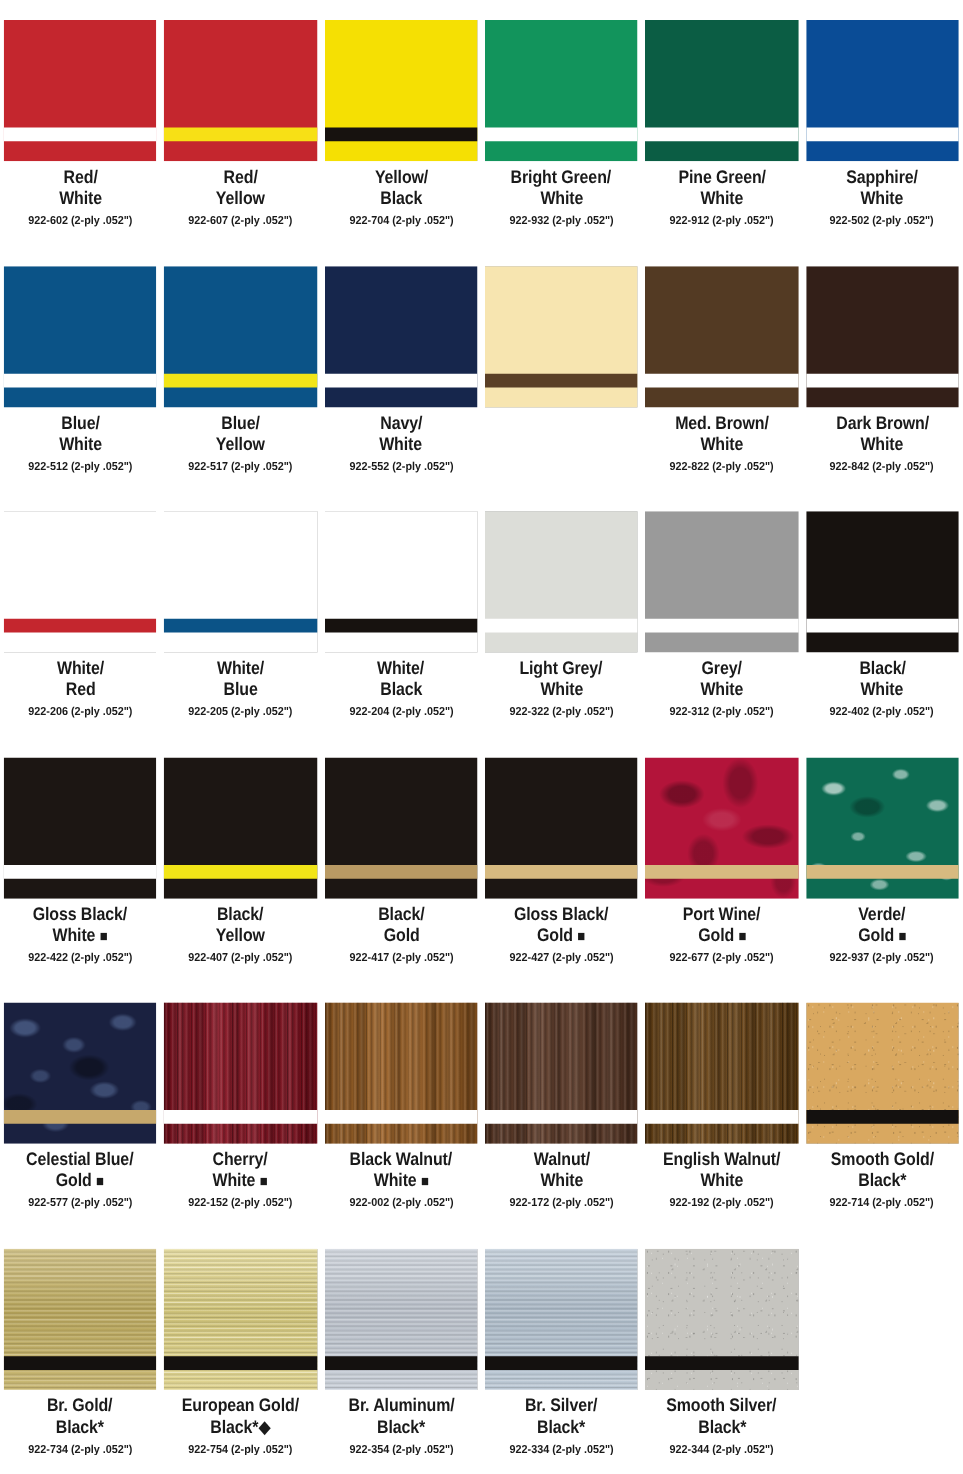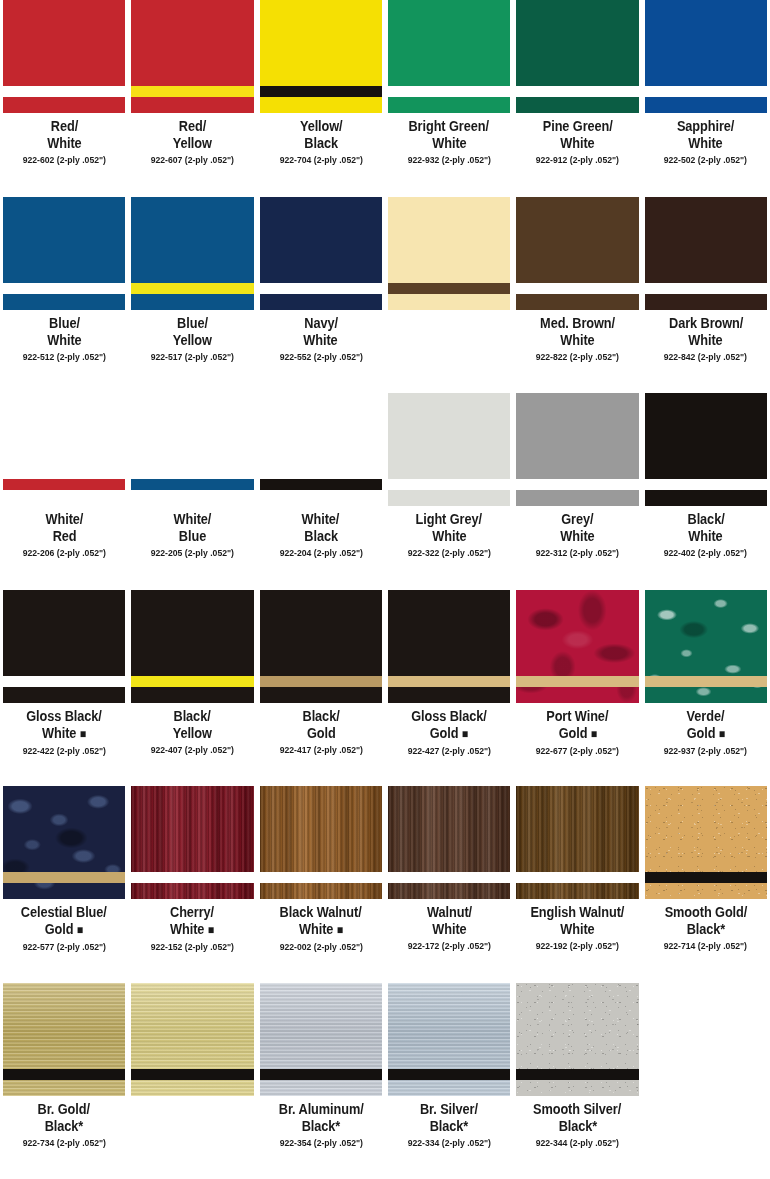--- a/index.html
+++ b/index.html
@@ -18,21 +18,21 @@
     grid-template-columns: repeat(6, 128.33px);
     grid-template-rows: repeat(6, 196.5px);
     width: 770px;
     height: 1179px;
   }
 
   .swatch-cell {
     display: flex;
     flex-direction: column;
     align-items: stretch;
-    padding: 0 3px;
+    padding: 16px 3px;
     overflow: hidden;
   }
   .swatch-cell.is-empty { visibility: hidden; }
 
   
   .chip {
     position: relative;
     height: 113px;
     width: 100%;
     overflow: hidden;
@@ -499,20 +499,25 @@
         <div class="name"><span>Black*</span></div>
         <div class="partno">922-734 (2-ply .052")</div>
       </div>
     </div>
     <div class="swatch-cell" title="922-754 (2-ply .052&quot;)">
       <div class="chip bordered">
         <div class="chip-base" style="background: rgb(222, 209, 131);"></div>
         <div class="chip-tex tex-brushed"></div>
         <div class="chip-stripe" style="background: rgb(20, 17, 15);"></div>
       </div>
+      <div class="caption">
+        <div class="name">European Gold/</div>
+        <div class="name"><span>Black*◆</span></div>
+        <div class="partno">922-754 (2-ply .052")</div>
+      </div>
     </div>
     <div class="swatch-cell" title="922-354 (2-ply .052&quot;)">
       <div class="chip bordered">
         <div class="chip-base" style="background: rgb(197, 204, 214);"></div>
         <div class="chip-tex tex-brushed"></div>
         <div class="chip-stripe" style="background: rgb(20, 17, 15);"></div>
       </div>
       <div class="caption">
         <div class="name">Br. Aluminum/</div>
         <div class="name"><span>Black*</span></div>

